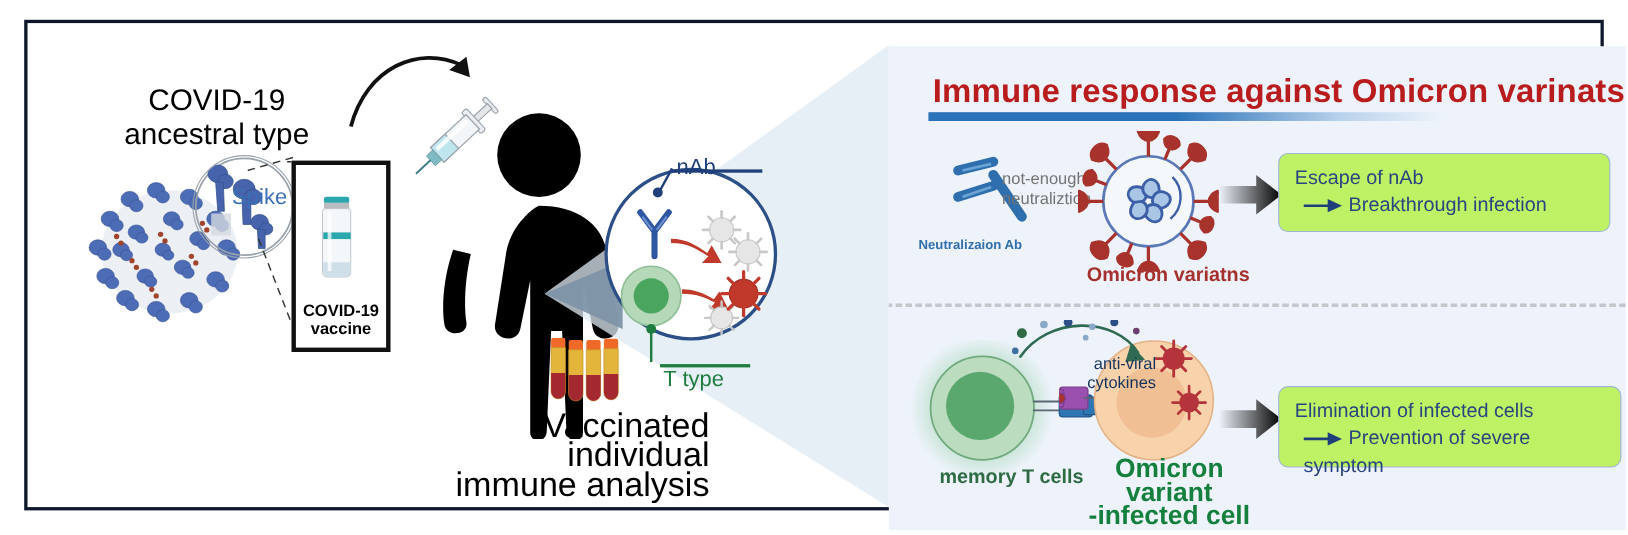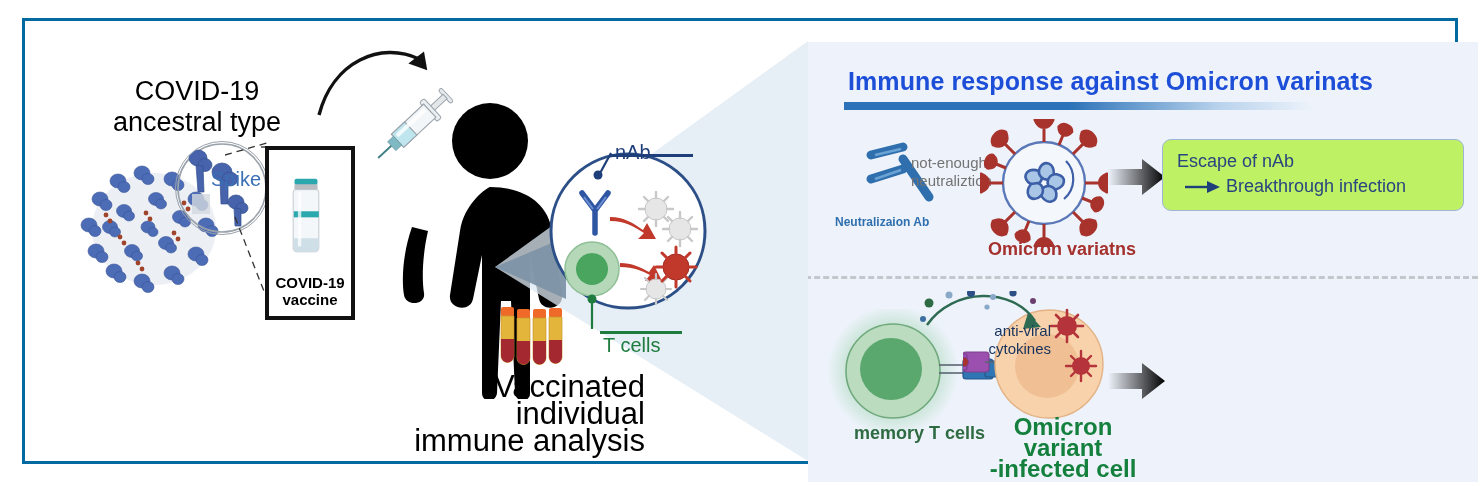--- a/index.html
+++ b/index.html
@@ -1,19 +1,19 @@
 <!DOCTYPE html>
 <html><head>
 <meta charset="utf-8">
 <style>
   html,body{margin:0;padding:0;background:#ffffff;}
   body{font-family:"Liberation Sans",sans-serif;}
   #stage{position:relative;width:1480px;height:486px;background:#ffffff;overflow:hidden;}
   #frame{position:absolute;left:22px;top:18px;width:1436px;height:446px;
-         border:3px solid #0369a1;background:#ffffff;box-sizing:border-box;}
+         border:3px solid #0f172a;background:#ffffff;box-sizing:border-box;}
 
   
   .ttl{position:absolute;text-align:center;color:#000;font-size:27px;line-height:31px;font-weight:400;}
   #covid-title{left:42px;top:55px;width:260px;}
 
   #virus-particle{position:absolute;left:55px;top:138px;width:150px;height:135px;}
   #spike-circle{position:absolute;left:150px;top:120px;width:92px;height:92px;
                 border:1.6px solid #9aa2ab;border-radius:50%;background:rgba(255,255,255,0);}
   #spike-label{position:absolute;left:186px;top:147px;color:#3a6fb5;font-size:20px;font-weight:400;}
 
@@ -32,22 +32,22 @@
 
   #cell-circle{position:absolute;left:523px;top:130px;width:160px;height:160px;}
   #nab-lab{position:absolute;left:590px;top:108px;color:#1f3f7a;font-size:20px;margin-top:12px;}
   #nab-underline{position:absolute;left:586px;top:133px;width:82px;height:2.5px;background:#1f3f7a;}
   #tcell-lab{position:absolute;left:578px;top:313px;color:#1e7d3e;font-size:20px;}
   #tcell-underline{position:absolute;left:575px;top:310px;width:82px;height:2.5px;background:#1e7d3e;}
 
   
   #panel{position:absolute;left:783px;top:21px;width:670px;height:440px;
          background:#eef3fb;overflow:hidden;}
-  #panel-title{position:absolute;left:40px;top:25px;color:#1d4ed8;
-               font-size:25px;font-weight:700;letter-spacing:.1px;white-space:nowrap;}
+  #panel-title{position:absolute;left:40px;top:25px;color:#b91c1c;
+               font-size:30px;font-weight:700;letter-spacing:.1px;white-space:nowrap;}
   #panel-bar{position:absolute;left:36px;top:60px;width:470px;height:8px;
              background:linear-gradient(to right,#2b72b8 0%,#2b72b8 48%,#b9d3ec 80%,rgba(238,243,251,0) 100%);}
   #divider{position:absolute;left:-120px;top:234px;width:790px;height:0;
            border-top:3px dashed #c3c7cc;}
 
   .reslt-box{position:absolute;border:1.6px solid #9fb4d6;border-radius:9px;
              background:#bef264;color:#29457f;font-size:18px;line-height:25px;
              padding:9px 12px 10px 14px;box-sizing:border-box;}
   #box-top{left:1137px;top:118px;width:302px;height:72px;}
   #box-bot{left:1137px;top:330px;width:312px;height:74px;}
@@ -356,21 +356,21 @@
   </svg>
   <svg style="position:absolute;left:560px;top:122px;width:60px;height:40px;">
     <line x1="26" y1="10" x2="14" y2="32" stroke="#1f3f7a" stroke-width="2.2"></line>
   </svg>
   <svg style="position:absolute;left:556px;top:276px;width:60px;height:40px;">
     <line x1="11" y1="2" x2="11" y2="32" stroke="#1e7d3e" stroke-width="2.2"></line>
   </svg>
   <div id="nab-underline"></div>
   <div id="nab-lab">nAb</div>
   <div id="tcell-underline"></div>
-  <div id="tcell-lab">T cells</div>
+  <div id="tcell-lab">T type</div>
 
   <div id="panel">
     <div id="panel-title">Immune response against Omicron varinats</div>
     <div id="panel-bar"></div>
     <div id="divider"></div>
   </div>
 
   <svg id="ab-icon" viewBox="0 0 78 70">
     <g stroke="#2f6fae" stroke-width="9" stroke-linecap="round" fill="none">
       <line x1="8" y1="16" x2="40" y2="8"></line>
@@ -544,15 +544,24 @@
   <svg id="arrow-bot" viewBox="0 0 58 40">
     <defs>
           <linearGradient id="gaB" x1="0" x2="1">
       <stop offset="0" stop-color="#000" stop-opacity="0"></stop>
             <stop offset="1" stop-color="#000" stop-opacity="1"></stop>
     </linearGradient>
         </defs>
     <path d="M0,12 L34,12 L34,2 L57,20 L34,38 L34,28 L0,28 Z" fill="url(#gaB)"></path>
   </svg>
 
+  <div id="box-bot" class="reslt-box">
+    <div>Elimination of infected cells</div>
+    <div style="padding-left:8px;">
+      <svg class="arrow-line" width="36" height="14" viewBox="0 0 36 14">
+        <line x1="0" y1="7" x2="24" y2="7" stroke="#1f3f7a" stroke-width="2.4"></line>
+        <path d="M22,1 L35,7 L22,13 Z" fill="#1f3f7a"></path>
+      </svg><span>Prevention of severe symptom</span>
+    </div>
+  </div>
 
 </div>
 </div>
 
 </body></html>

